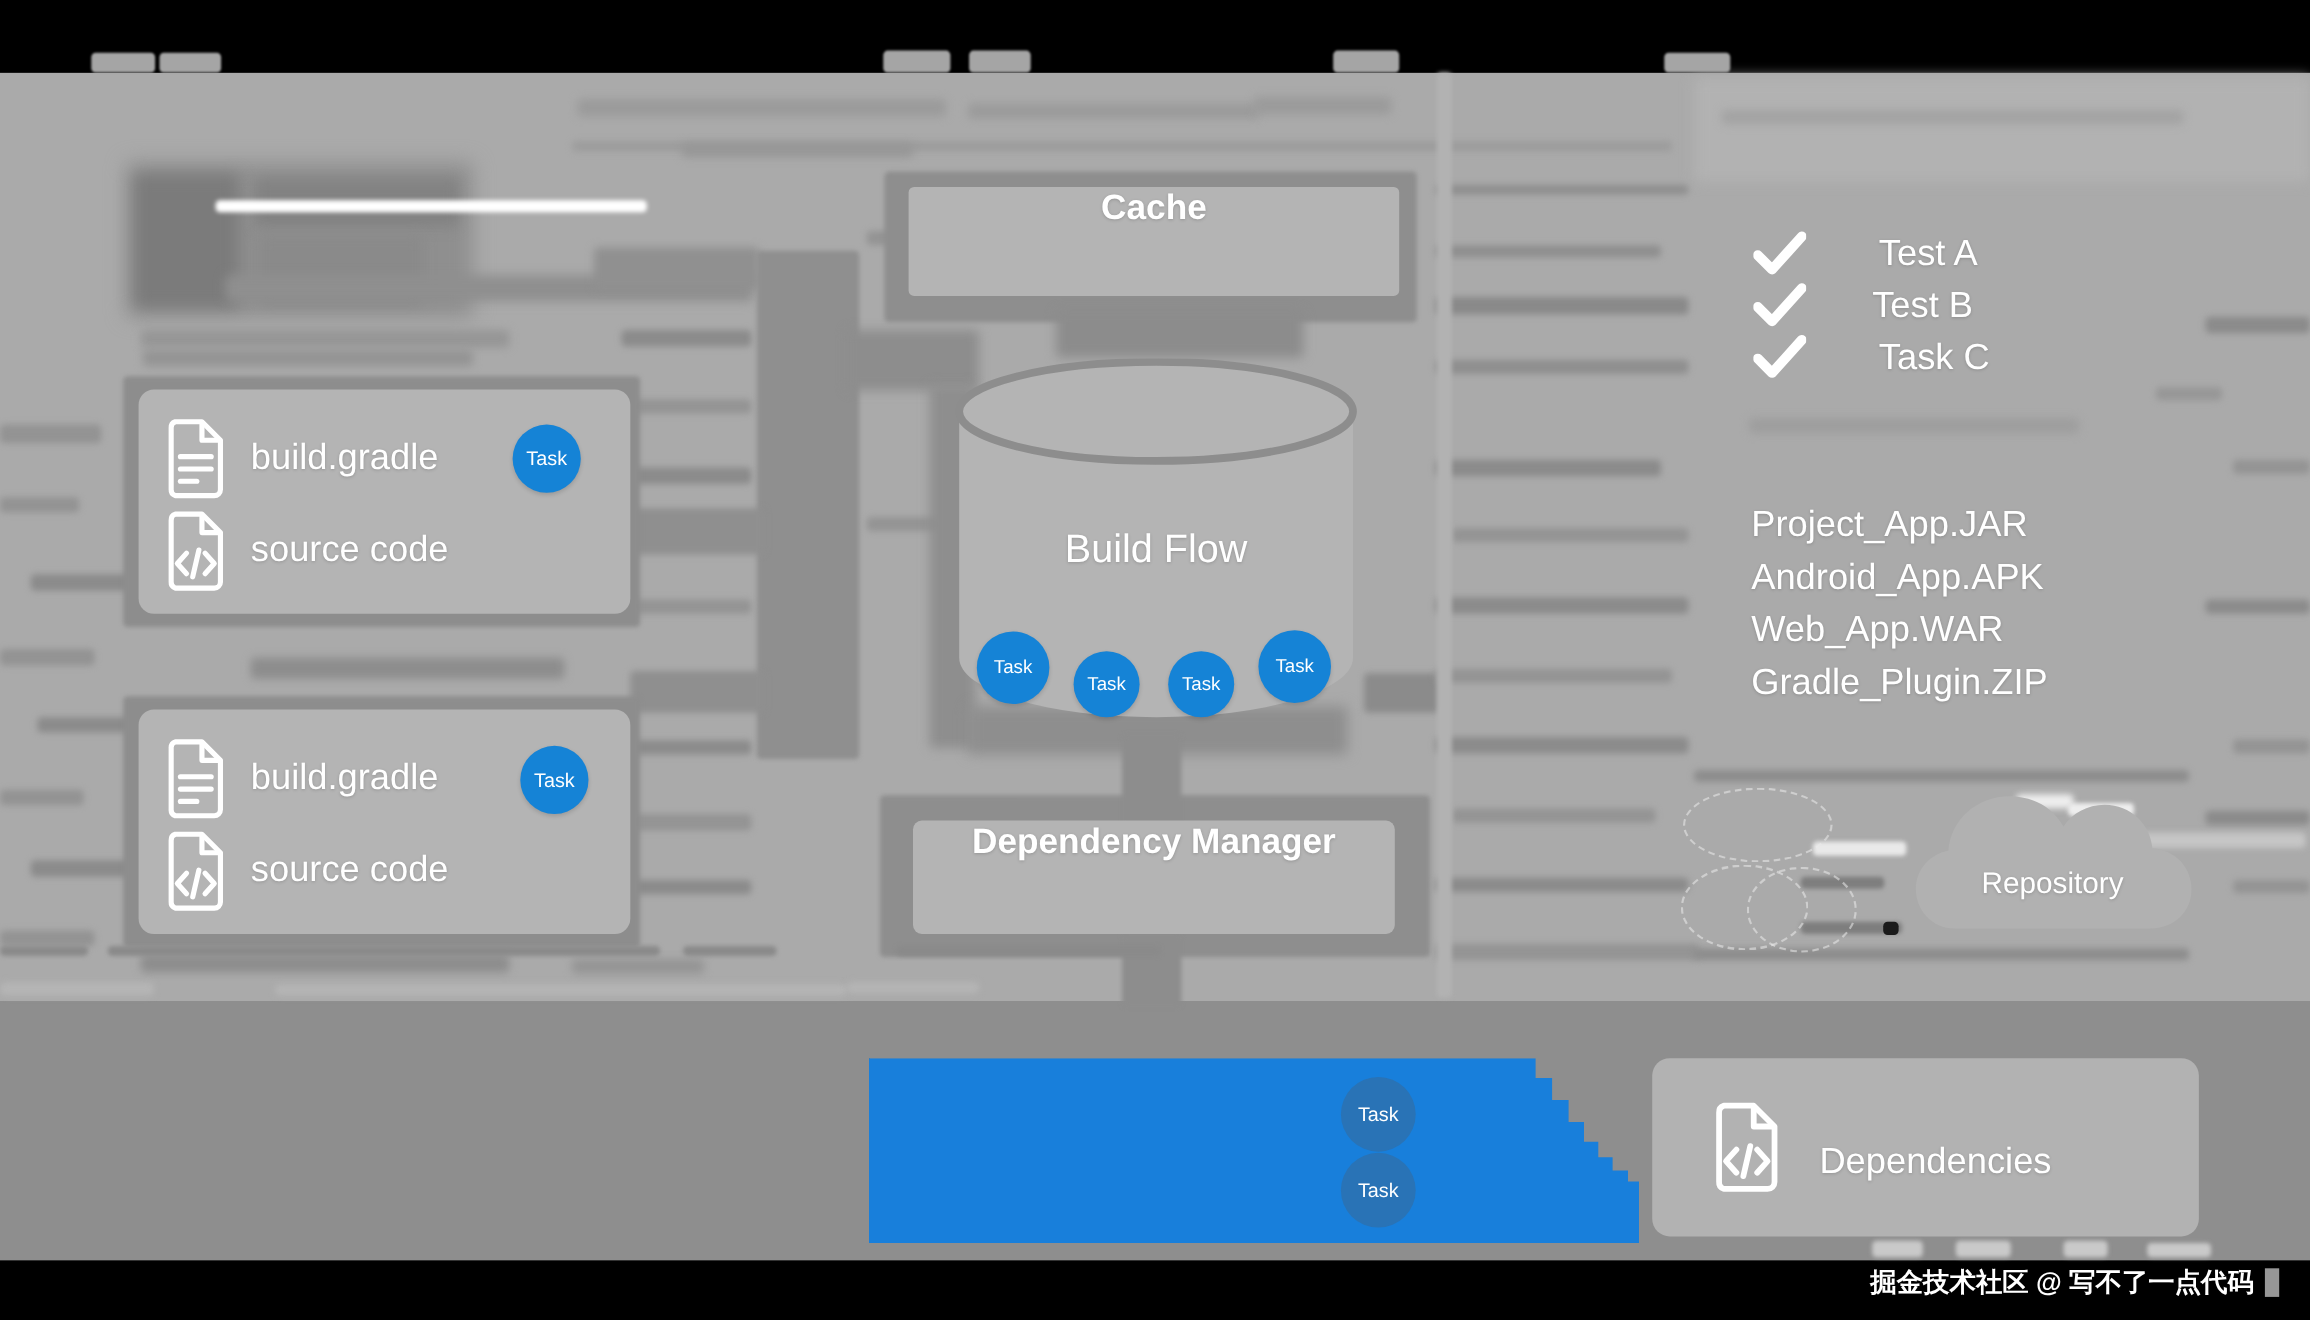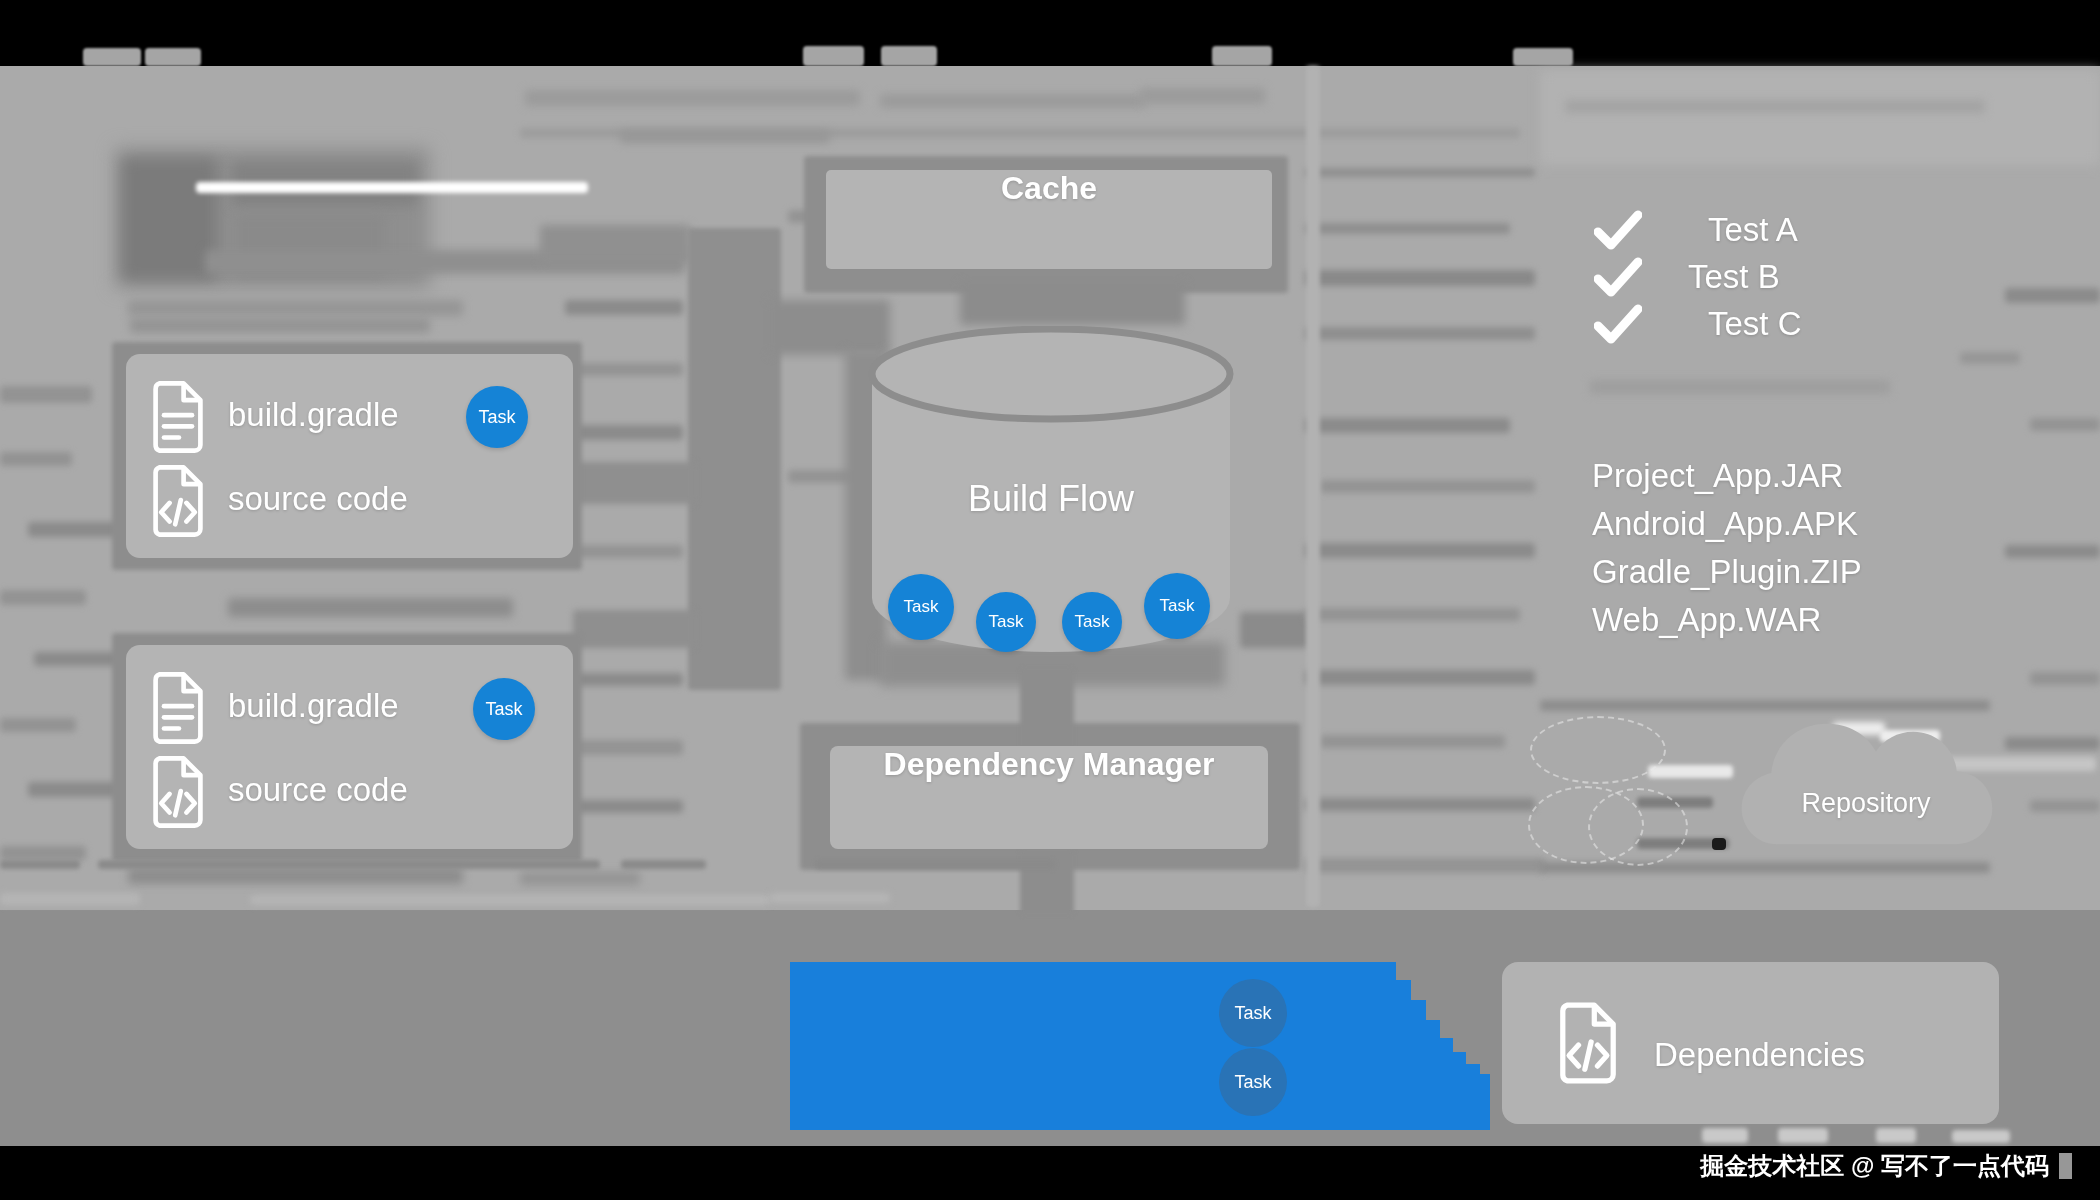--- a/index.html
+++ b/index.html
@@ -246,38 +246,38 @@
     </svg>
     <div class="row-label" style="top:126px;">source code</div>
   </div>
 
   <div class="abs test-row" style="left:1594px;top:206px;height:48px;gap:66px;">
     <svg width="48" height="42" viewBox="0 0 48 40">
         <path d="M4 22 L17 35 L44 5" stroke="#fff" stroke-width="9" fill="none" stroke-linecap="round" stroke-linejoin="round"></path>
       </svg>
     <span class="lbl white-label">Test A</span>
   </div>
-  <div class="abs test-row" style="left:1594px;top:253px;height:48px;gap:46px;">
+  <div class="abs test-row" style="left:1594px;top:253px;height:48px;gap:60px;">
     <svg width="48" height="42" viewBox="0 0 48 40">
         <path d="M4 22 L17 35 L44 5" stroke="#fff" stroke-width="9" fill="none" stroke-linecap="round" stroke-linejoin="round"></path>
       </svg>
     <span class="lbl white-label">Test B</span>
   </div>
   <div class="abs test-row" style="left:1594px;top:300px;height:48px;gap:66px;">
     <svg width="48" height="42" viewBox="0 0 48 40">
         <path d="M4 22 L17 35 L44 5" stroke="#fff" stroke-width="9" fill="none" stroke-linecap="round" stroke-linejoin="round"></path>
       </svg>
-    <span class="lbl white-label">Test C</span>
+    <span class="lbl white-label">Task C</span>
   </div>
 
   <div class="abs" style="left:1592px;top:452px;">
     <div class="artifact-line white-label">Project_App.JAR</div>
     <div class="artifact-line white-label">Android_App.APK</div>
+    <div class="artifact-line white-label">Web_App.WAR</div>
     <div class="artifact-line white-label">Gradle_Plugin.ZIP</div>
-    <div class="artifact-line white-label">Web_App.WAR</div>
   </div>
 
   <svg class="abs" style="left:1737px;top:708px;" width="258" height="148" viewBox="0 0 260 150">
     <path d="M40 138 C18 138 4 120 4 102 C4 84 16 70 34 66 C36 38 60 16 90 16 C112 16 130 26 140 44 C148 32 162 24 178 24 C202 24 220 42 222 64 C244 66 258 82 258 102 C258 122 242 138 220 138 Z" fill="#b1b1b1"></path>
   </svg>
   <div class="abs cloud-label white-label">Repository</div>
 
   <div class="abs plugins-back"></div>
   <div class="abs task-circle plug-task" style="left:1219px;top:979px;width:68px;height:68px;font-size:18px;">
       <span>Task</span>

